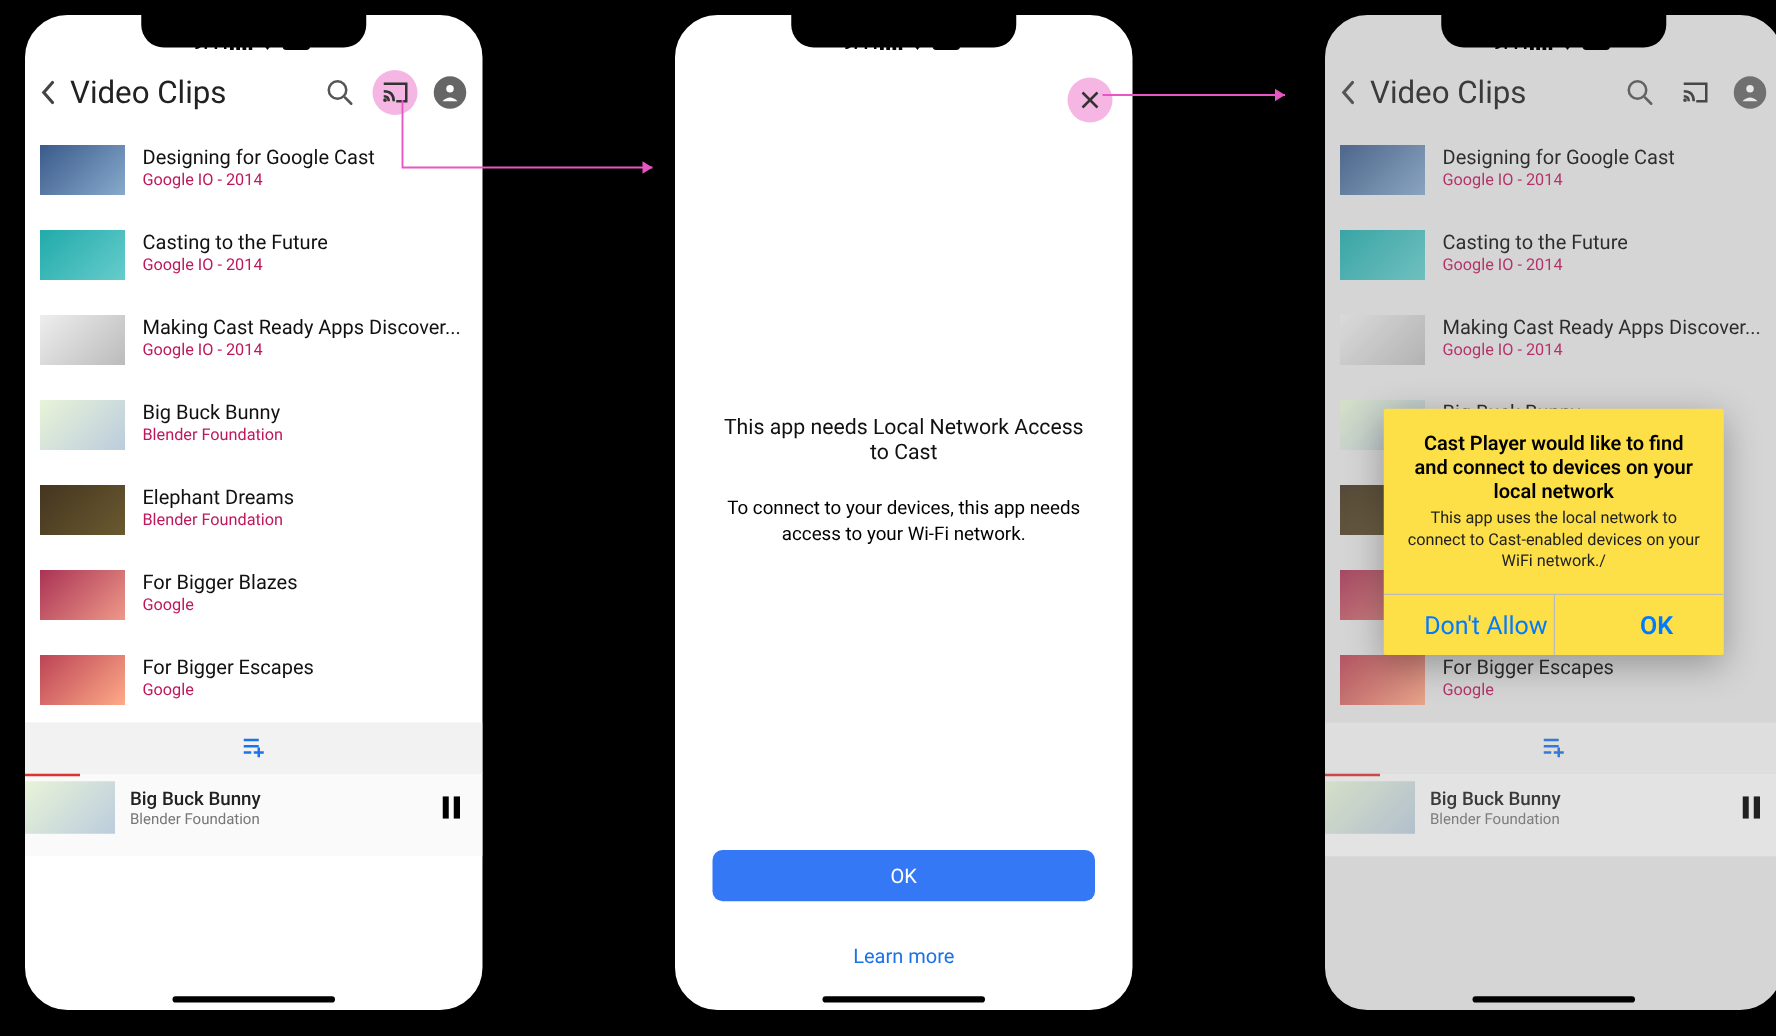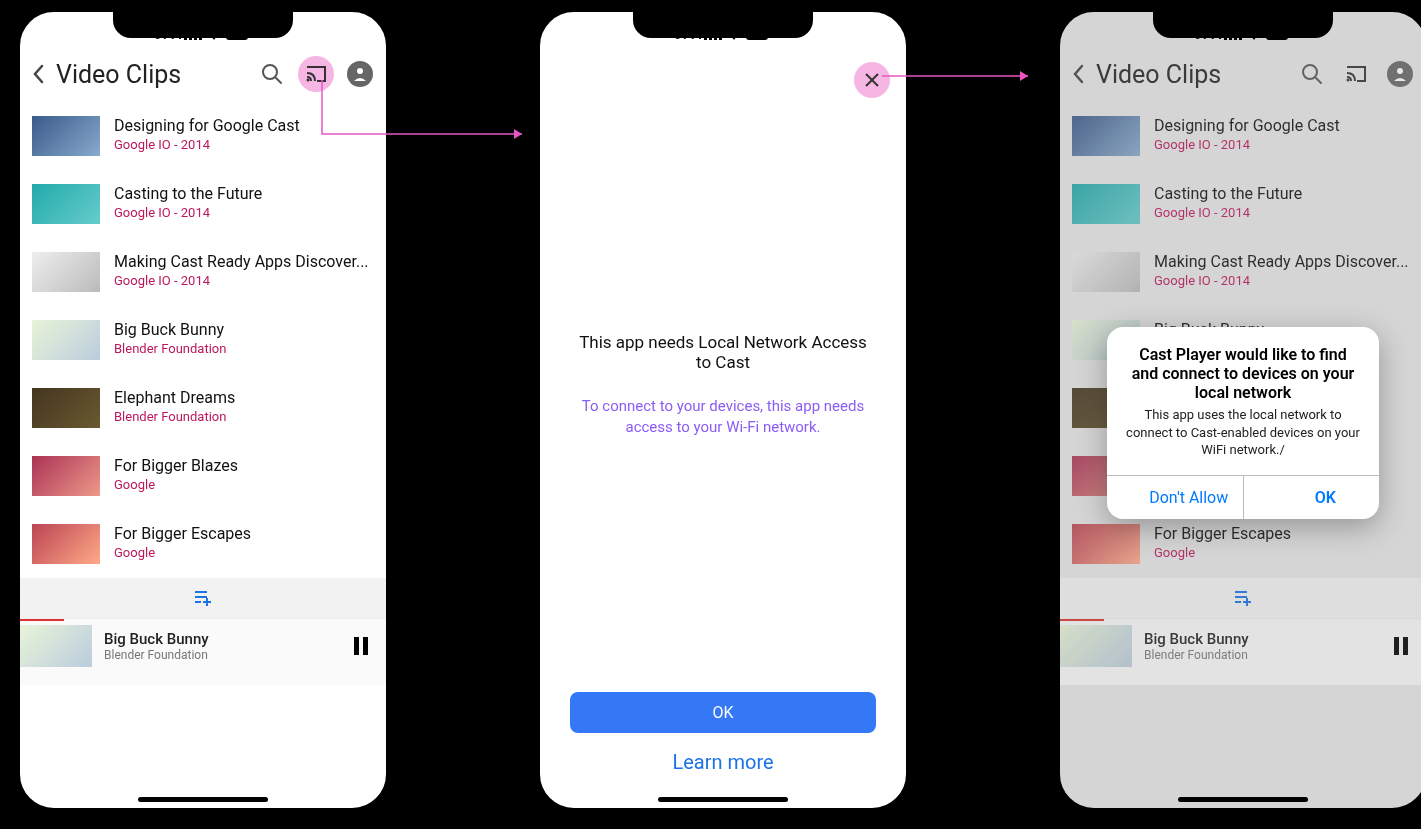--- a/index.html
+++ b/index.html
@@ -83,35 +83,35 @@
   .mini-progress { position:absolute;top:0;left:0;height:2px;width:12%;background:#d33;}
   .mini-thumb { width:72px;height:42px;background:linear-gradient(135deg,#e8f4d8,#bcd);flex-shrink:0;}
   .mini-title { font-size:15px;font-weight:500;color:#222;}
   .mini-sub { font-size:12px;color:#777;}
   .mini-pause { font-size:22px;letter-spacing:-4px;font-weight:700;margin-right:6px;}
 
   
   .screen2 .close-btn { position:absolute; top:50px; right:16px; width:36px;height:36px;border-radius:50%;background:#f5b6e3;color:#333;display:flex;align-items:center;justify-content:center;font-size:18px; }
   .s2-body { display:flex;flex-direction:column;height:calc(100% - 40px);padding:0 30px;}
   .s2-heading { font-weight:400;font-size:17px;text-align:center;margin-top:280px;color:#111;}
-  .s2-p { font-size:15px;text-align:center;color:#8b5cf6;margin-top:24px;line-height:1.4;}
+  .s2-p { font-size:15px;text-align:center;color:#000000;margin-top:24px;line-height:1.4;}
   .s2-ok { margin-top:auto;background:#3478f6;color:#fff;text-align:center;padding:11px;border-radius:8px;font-size:16px;}
-  .s2-learn { text-align:center;color:#1a73e8;font-size:20px;padding:17px 0 34px;}
+  .s2-learn { text-align:center;color:#1a73e8;font-size:16px;padding:34px 0 34px;}
 
   
   .dim-overlay { position:absolute;inset:0;background:rgba(0,0,0,0.08);}
   .ios-alert {
     position:absolute;top:315px;left:50%;transform:translateX(-50%);
-    width:272px;background:#ffffff;border-radius:16px;overflow:hidden;
+    width:272px;background:#fde047;border-radius:2px;overflow:hidden;
     box-shadow:0 8px 30px rgba(0,0,0,0.3);
   }
   .alert-title { font-weight:600;font-size:16px;text-align:center;padding:18px 18px 4px;color:#000;}
   .alert-msg { font-size:13px;text-align:center;padding:0 16px 16px;color:#222;line-height:1.35;}
   .alert-btns { display:flex;border-top:0.5px solid #bbb;}
-  .alert-btn { flex:1;text-align:center;padding:12px 0;color:#007aff;font-size:16px;margin-left:28px;}
+  .alert-btn { flex:1;text-align:center;padding:12px 0;color:#007aff;font-size:20px;margin-left:28px;}
   .alert-btn:first-child { border-right:0.5px solid #bbb;}
 
   
   .arrow1, .arrow2 { position:absolute; pointer-events:none; }
   .arrow1 { left:318px; top:74px; width:212px; height:66px; }
   .arrow2 { left:880px; top:68px; width:156px; height:16px; }
   .screen3 .vitem, .screen3 .app-header, .screen3 .mini-player, .screen3 .queue-bar { filter: opacity(0.85); }
 
   svg { display:block; }
 </style>

